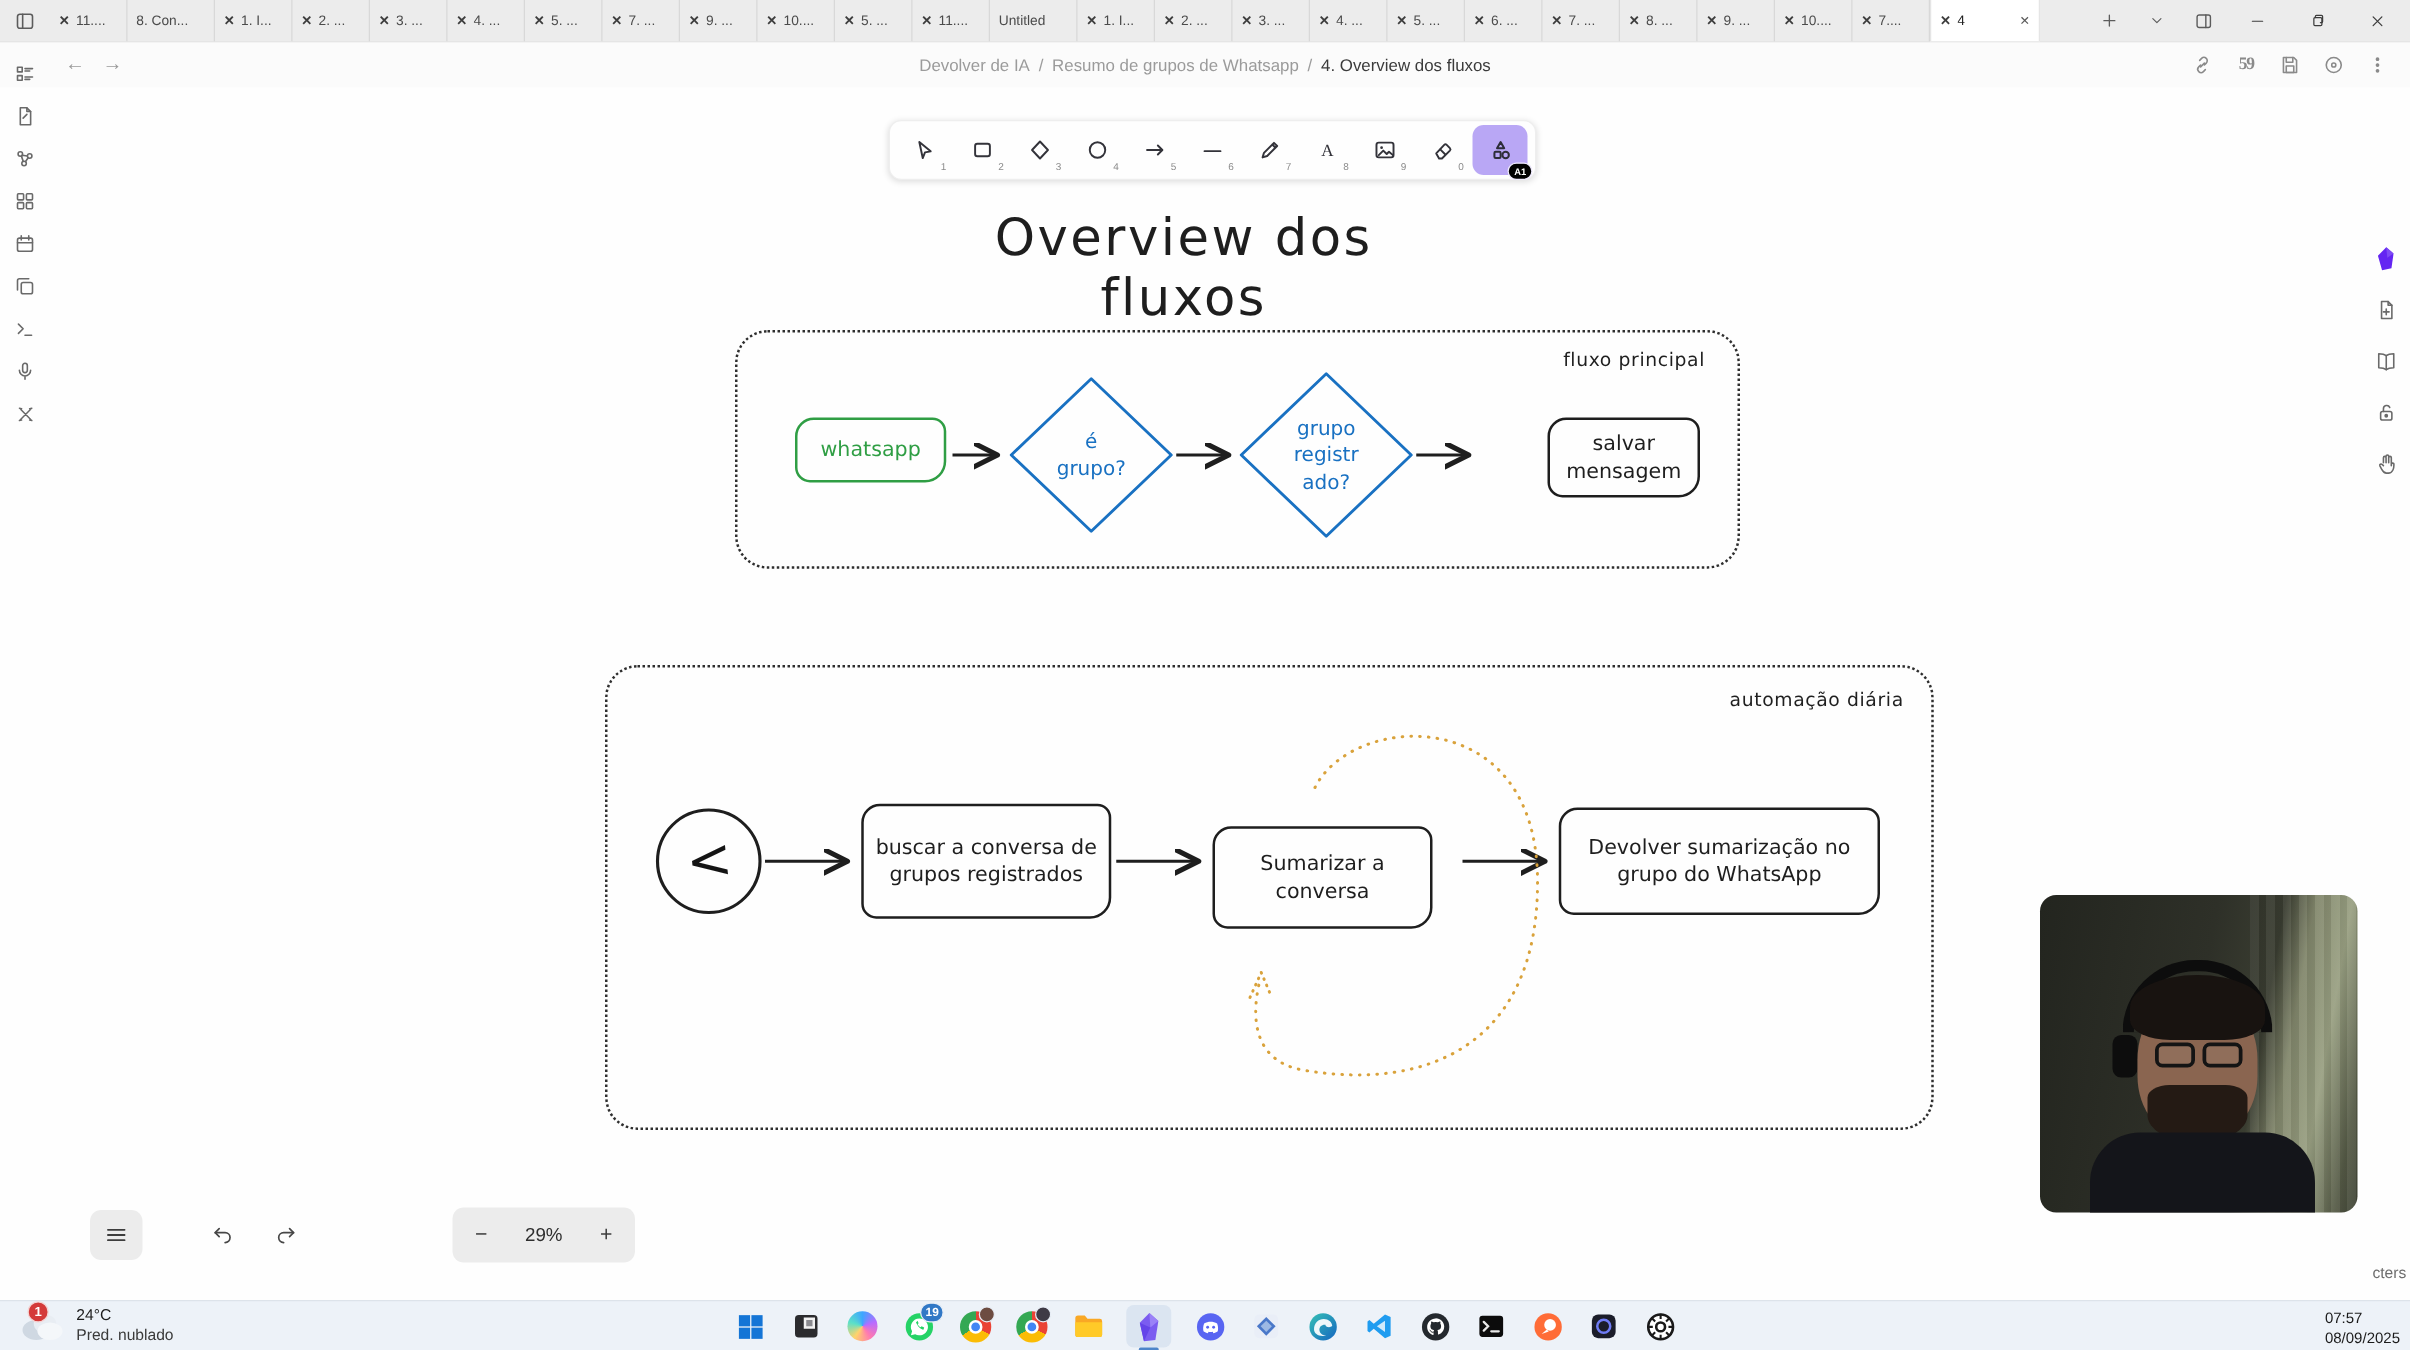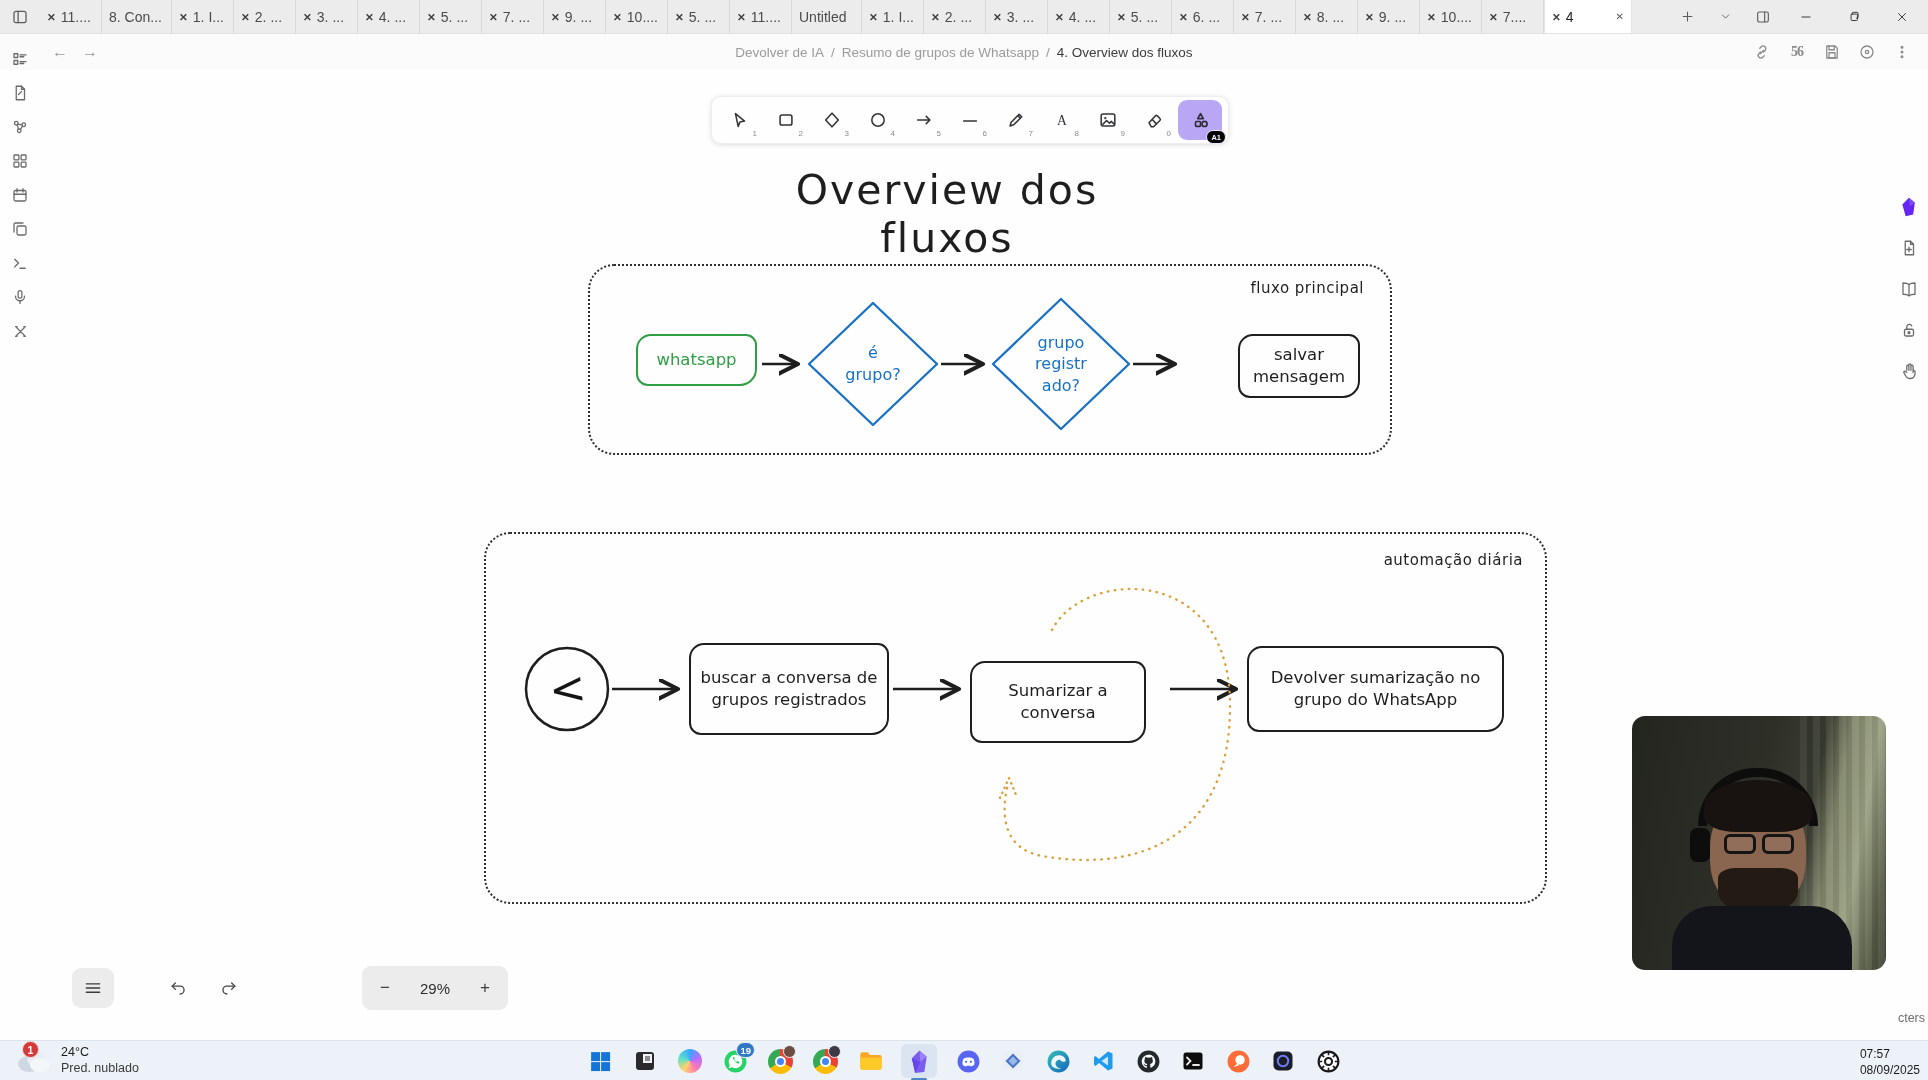--- a/index.html
+++ b/index.html
@@ -7,21 +7,21 @@
   body{font-family:"Liberation Sans",sans-serif;background:#fefefe;position:relative;color:#222}
 
   
   .tabbar{position:absolute;top:0;left:0;width:1928px;height:34px;background:#ececec;border-bottom:1px solid #e2e2e2;display:flex;align-items:stretch}
   .sidebar-toggle{width:40px;display:flex;align-items:center;justify-content:center;color:#5c5c5c}
   .tabstrip{display:flex;align-items:stretch;min-width:0}
   .tab{width:62px;flex:0 0 auto;display:flex;align-items:center;gap:5px;padding:0 7px;border-right:1px solid #d8d8d8;cursor:default;overflow:hidden}
   .tab.noicon{width:70px}
   .tab.active{width:88px;background:#fff;border-right:1px solid #e5e5e5;border-left:1px solid #e5e5e5}
   .tab-ic{font-size:10.5px;font-weight:700;color:#3d3d3d;flex:0 0 auto}
-  .tab-label{font-size:14px;color:#4b4b4b;white-space:nowrap;overflow:hidden}
+  .tab-label{font-size:11px;color:#4b4b4b;white-space:nowrap;overflow:hidden}
   .tab.active .tab-label{color:#1f1f1f}
   .tab-close{margin-left:auto;font-size:10px;color:#5a5a5a}
   .tabbar-right{margin-left:auto;display:flex;align-items:center;gap:8px;padding-right:6px}
   .tbtn{width:30px;height:26px;display:flex;align-items:center;justify-content:center;color:#5c5c5c;border-radius:5px}
   .winctl{width:40px;height:34px;display:flex;align-items:center;justify-content:center;color:#3c3c3c}
 
   
   .viewheader{position:absolute;top:34px;left:0;width:1928px;height:36px;background:#fbfbfb}
   .nav-arrows{position:absolute;left:52px;top:0;height:36px;display:flex;align-items:center;gap:14px;color:#9a9a9a;font-size:16px}
   .breadcrumb{position:absolute;left:0;right:0;top:0;height:36px;display:flex;align-items:center;justify-content:center;gap:7px;font-size:13.5px;color:#9b9b9b}
@@ -255,21 +255,21 @@
     <span class="crumb current">4. Overview dos fluxos</span>
   </div>
   <div class="header-actions">
     <span class="hicon">
         <svg width="18" height="18" viewBox="0 0 24 24" fill="none" stroke="currentColor" stroke-width="1.7" stroke-linecap="round" stroke-linejoin="round">
           <path d="M10 14L14 10"></path>
           <path d="M9 7l2-2a3.5 3.5 0 0 1 5 5l-2 2"></path>
           <path d="M15 17l-2 2a3.5 3.5 0 0 1-5-5l2-2"></path>
         </svg>
       </span>
-    <span class="hicon quote99">56</span>
+    <span class="hicon quote99">59</span>
     <span class="hicon">
         <svg width="18" height="18" viewBox="0 0 24 24" fill="none" stroke="currentColor" stroke-width="1.7" stroke-linecap="round" stroke-linejoin="round">
           <path d="M5 4h11l3 3v13H5z"></path>
           <path d="M8 4v5h7V4"></path>
           <rect x="8" y="13" width="8" height="7"></rect>
         </svg>
       </span>
     <span class="hicon">
         <svg width="18" height="18" viewBox="0 0 24 24" fill="none" stroke="currentColor" stroke-width="1.7" stroke-linecap="round" stroke-linejoin="round">
           <circle cx="12" cy="12" r="8"></circle>

